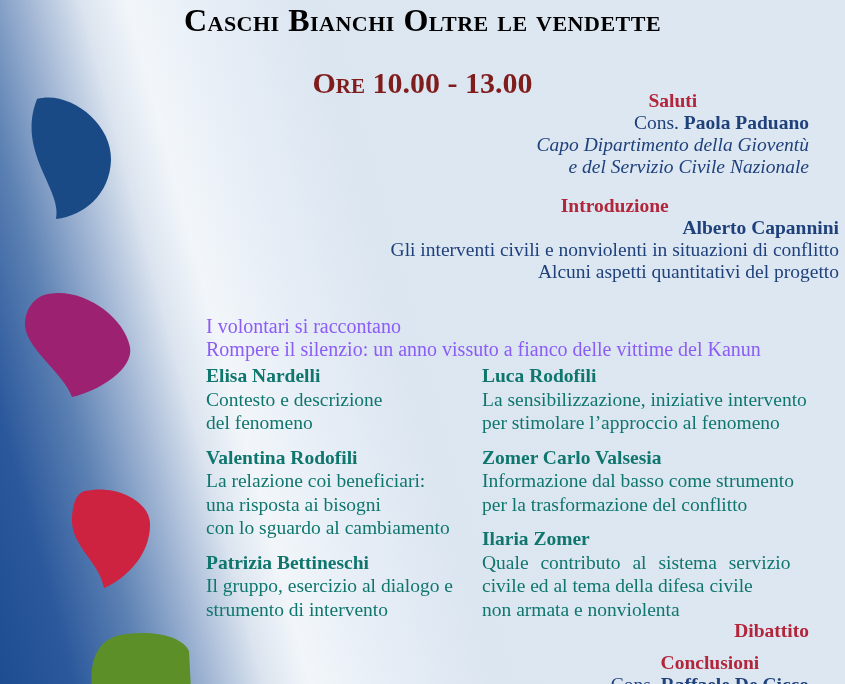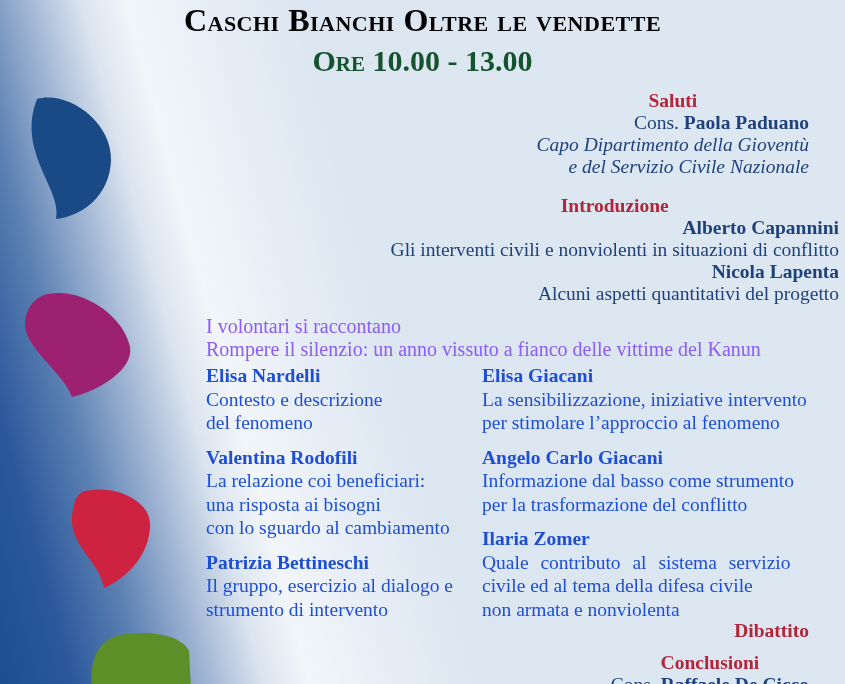--- a/index.html
+++ b/index.html
@@ -10,40 +10,40 @@
       #1e4d91 0px, #2b589c 70px, #5c81b3 140px, #9fb4d3 200px,
       #dbe4ef 255px, #f2f6fa 300px, #e6edf6 380px, #dce6f1 470px, #dde7f2 845px);
   }
   .shapes { position:absolute; inset:0; pointer-events:none; }
   .title {
     position:absolute; top:2px; left:0; width:100%; text-align:center;
     font-variant:small-caps; font-weight:bold; font-size:32px;
     color:#000000; letter-spacing:0.5px;
   }
   .time {
-    position:absolute; top:44px; left:0; width:100%; text-align:center;
-    font-variant:small-caps; font-weight:bold; font-size:30px; color:#14532d;
+    position:absolute; top:66px; left:0; width:100%; text-align:center;
+    font-variant:small-caps; font-weight:bold; font-size:30px; color:#7f1d1d;
   }
   .rblock {
     position:absolute; right:0; text-align:right;
     font-size:19.5px; line-height:22px; color:#1f417b; white-space:nowrap;
   }
   .saluti { top:90px; padding-right:36px; }
   .intro  { top:195px; padding-right:6px; }
   .heading { color:#b2253a; font-weight:bold;text-align:center; }
   .bold { font-weight:bold; }
   .italic { font-style:italic; }
   .volontari {
     position:absolute; top:315px; left:206px;
     color:#8b5cf6; font-weight:normal; font-size:20px; line-height:23px;
     white-space:nowrap;
   }
   .columns {
     position:absolute; top:364px; left:206px; display:flex; gap:14px;
-    color:#1d4ed8; font-size:19.5px; line-height:23.5px;
+    color:#0f766e; font-size:19.5px; line-height:23.5px;
   }
   .col-left { width:262px; }
   .col-right { width:362px; }
   .speaker + .speaker { margin-top:11px; }
   .sname { font-weight:bold; }
   .sline { white-space:nowrap; }
   .wide { word-spacing:7px; }
   .dibattito { top:620px; }
   .conclusioni { top:652px; }
 </style>
@@ -64,21 +64,20 @@
   <div class="heading">Saluti</div>
   <div><span>Cons. </span><span class="bold">Paola Paduano</span></div>
   <div class="italic">Capo Dipartimento della Gioventù</div>
   <div class="italic">e del Servizio Civile Nazionale</div>
 </div>
 
 <div class="rblock intro">
   <div class="heading">Introduzione</div>
   <div class="bold">Alberto Capannini</div>
   <div>Gli interventi civili e nonviolenti in situazioni di conflitto</div>
-  <div class="bold">Nicola Lapenta</div>
   <div>Alcuni aspetti quantitativi del progetto</div>
 </div>
 
 <div class="volontari">
   <div>I volontari si raccontano</div>
   <div>Rompere il silenzio: un anno vissuto a fianco delle vittime del Kanun</div>
 </div>
 
 <div class="columns">
   <div class="col-left">
@@ -94,26 +93,26 @@
       <div class="sline">con lo sguardo al cambiamento</div>
     </div>
     <div class="speaker">
       <div class="sname">Patrizia Bettineschi</div>
       <div class="sline">Il gruppo, esercizio al dialogo e</div>
       <div class="sline">strumento di intervento</div>
     </div>
   </div>
   <div class="col-right">
     <div class="speaker">
-      <div class="sname">Elisa Giacani</div>
+      <div class="sname">Luca Rodofili</div>
       <div class="sline">La sensibilizzazione, iniziative intervento</div>
       <div class="sline">per stimolare l’approccio al fenomeno</div>
     </div>
     <div class="speaker">
-      <div class="sname">Angelo Carlo Giacani</div>
+      <div class="sname">Zomer Carlo Valsesia</div>
       <div class="sline">Informazione dal basso come strumento</div>
       <div class="sline">per la trasformazione del conflitto</div>
     </div>
     <div class="speaker">
       <div class="sname">Ilaria Zomer</div>
       <div class="sline wide">Quale contributo al sistema servizio</div>
       <div class="sline">civile ed al tema della difesa civile</div>
       <div class="sline">non armata e nonviolenta</div>
     </div>
   </div>

